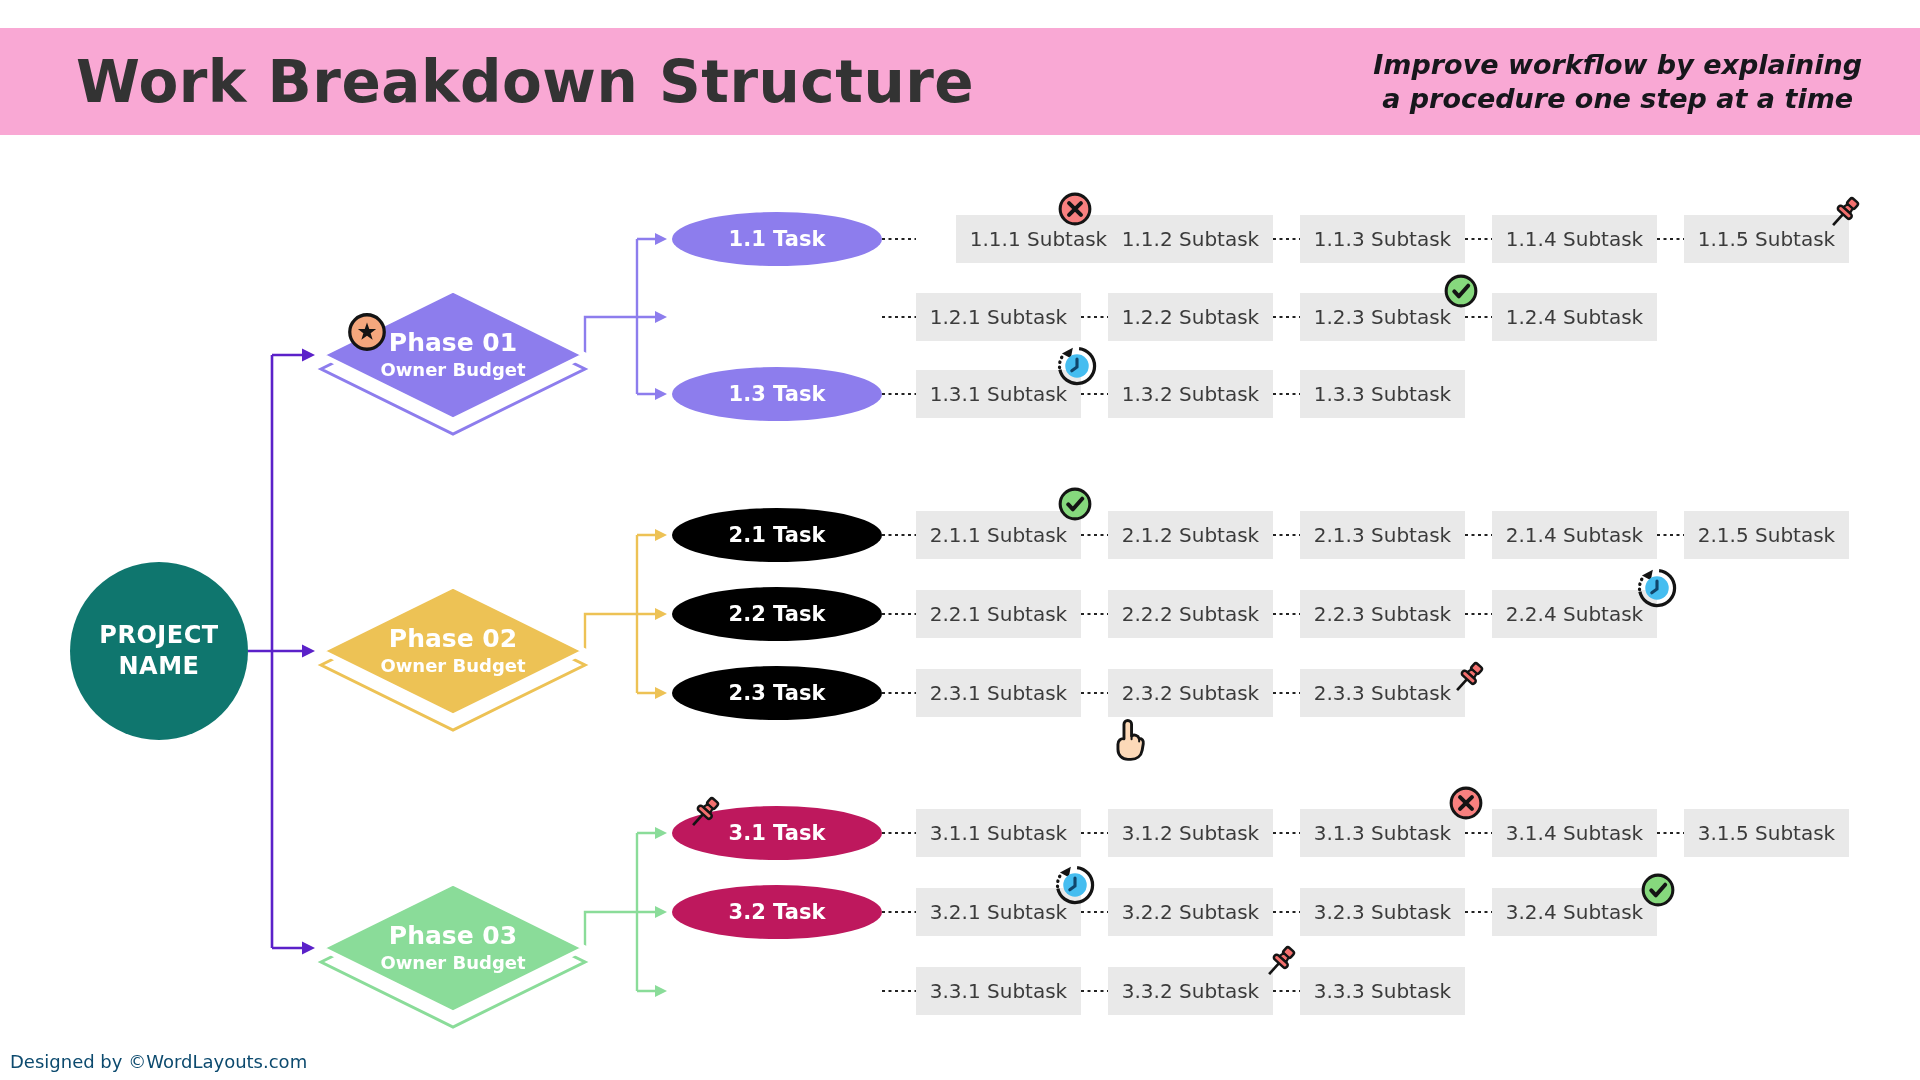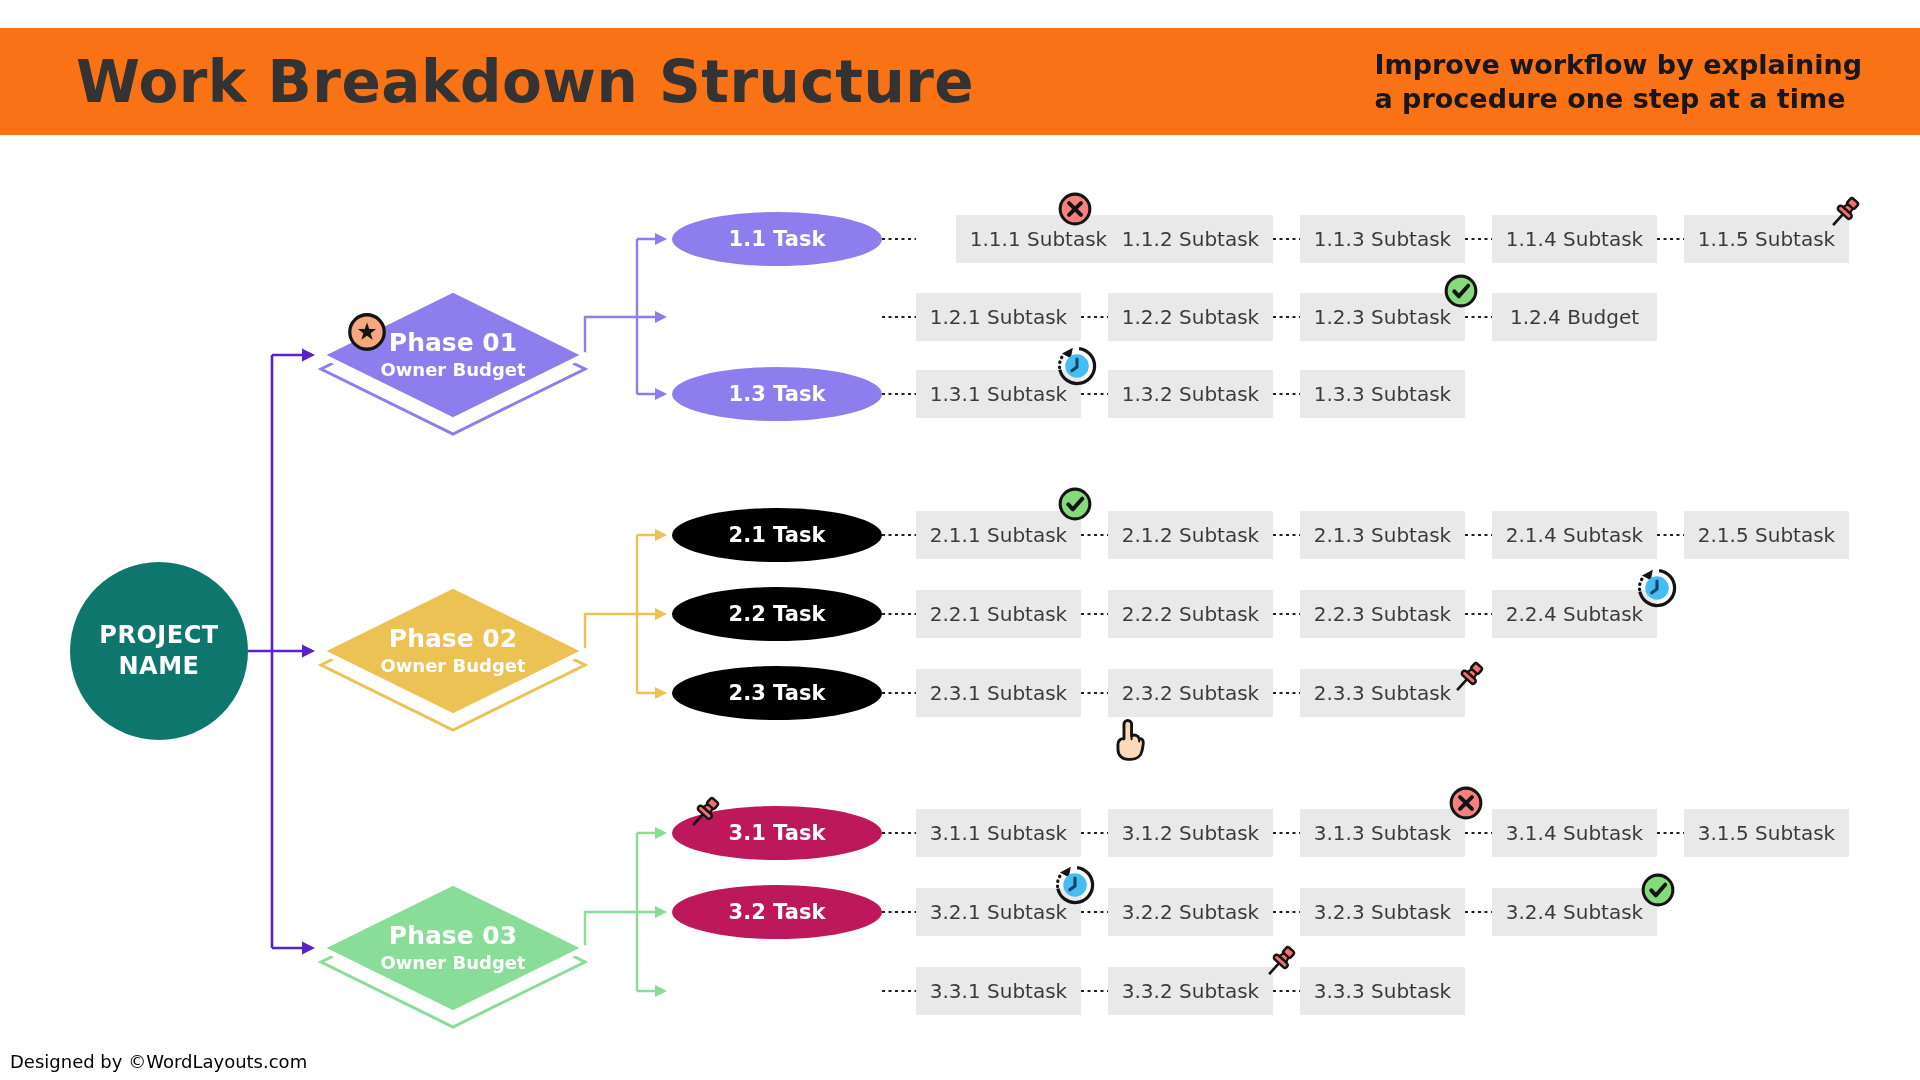--- a/index.html
+++ b/index.html
@@ -1,36 +1,36 @@
 <!DOCTYPE html>
 <html><head>
 <meta charset="utf-8">
 <style>
   html,body{margin:0;padding:0;background:#fff;}
   .canvas{position:relative;width:1920px;height:1080px;overflow:hidden;background:#fff;
           font-family:"DejaVu Sans","Liberation Sans",sans-serif;}
-  .band{position:absolute;left:0;top:28px;width:1920px;height:107px;background:#f97316;
+  .band{position:absolute;left:0;top:28px;width:1920px;height:107px;background:#f9a8d4;
         display:flex;align-items:center;justify-content:space-between;
         padding:0 58px 0 76px;box-sizing:border-box;}
   .title{font-size:58px;font-weight:800;color:#333;letter-spacing:0.5px;white-space:nowrap;}
-  .tagline{font-size:27px;font-weight:600;color:#17171c;line-height:1.24;}
+  .tagline{font-size:27px;font-weight:600;color:#17171c;text-align:center;line-height:1.24;font-style:italic;}
   svg.wires{position:absolute;left:0;top:0;}
   .project{position:absolute;left:70px;top:562px;width:178px;height:178px;border-radius:50%;
            background:#0f766e;color:#fff;display:flex;flex-direction:column;align-items:center;
            justify-content:center;font-weight:700;font-size:24px;line-height:1.3;letter-spacing:.5px;}
   .phase-label{position:absolute;left:343px;width:220px;text-align:center;color:#fff;}
   .pl1{font-size:25px;font-weight:700;}
   .pl2{font-size:18px;font-weight:600;margin-top:2px;}
   .task{position:absolute;left:672px;width:210px;height:54px;border-radius:50%;color:#fff;
         font-weight:700;font-size:21px;display:flex;align-items:center;justify-content:center;}
   .p1{background:#8d7ded}.p2{background:#000000}.p3{background:#be185d}
   .box{position:absolute;width:165px;height:48px;background:#e9e9e9;color:#3b3b3b;font-size:20px;
        display:flex;align-items:center;justify-content:center;white-space:nowrap;}
   .marker{position:absolute;line-height:0;}
-  .footer{position:absolute;left:10px;top:1051px;font-size:18px;color:#000000;}
+  .footer{position:absolute;left:10px;top:1051px;font-size:18px;color:#0c4a6e;}
 </style>
 </head>
 <body>
 
 <div class="canvas">
 
   <div class="band">
     <div class="title">Work Breakdown Structure</div>
     <div class="tagline">
       <div>Improve workflow by explaining</div>
@@ -168,21 +168,21 @@
 
   <div class="box" style="left:956px;top:215px">1.1.1 Subtask</div>
   <div class="box" style="left:1108px;top:215px">1.1.2 Subtask</div>
   <div class="box" style="left:1300px;top:215px">1.1.3 Subtask</div>
   <div class="box" style="left:1492px;top:215px">1.1.4 Subtask</div>
   <div class="box" style="left:1684px;top:215px">1.1.5 Subtask</div>
 
   <div class="box" style="left:916px;top:293px">1.2.1 Subtask</div>
   <div class="box" style="left:1108px;top:293px">1.2.2 Subtask</div>
   <div class="box" style="left:1300px;top:293px">1.2.3 Subtask</div>
-  <div class="box" style="left:1492px;top:293px">1.2.4 Budget</div>
+  <div class="box" style="left:1492px;top:293px">1.2.4 Subtask</div>
 
   <div class="box" style="left:916px;top:370px">1.3.1 Subtask</div>
   <div class="box" style="left:1108px;top:370px">1.3.2 Subtask</div>
   <div class="box" style="left:1300px;top:370px">1.3.3 Subtask</div>
 
   <div class="box" style="left:916px;top:511px">2.1.1 Subtask</div>
   <div class="box" style="left:1108px;top:511px">2.1.2 Subtask</div>
   <div class="box" style="left:1300px;top:511px">2.1.3 Subtask</div>
   <div class="box" style="left:1492px;top:511px">2.1.4 Subtask</div>
   <div class="box" style="left:1684px;top:511px">2.1.5 Subtask</div>

